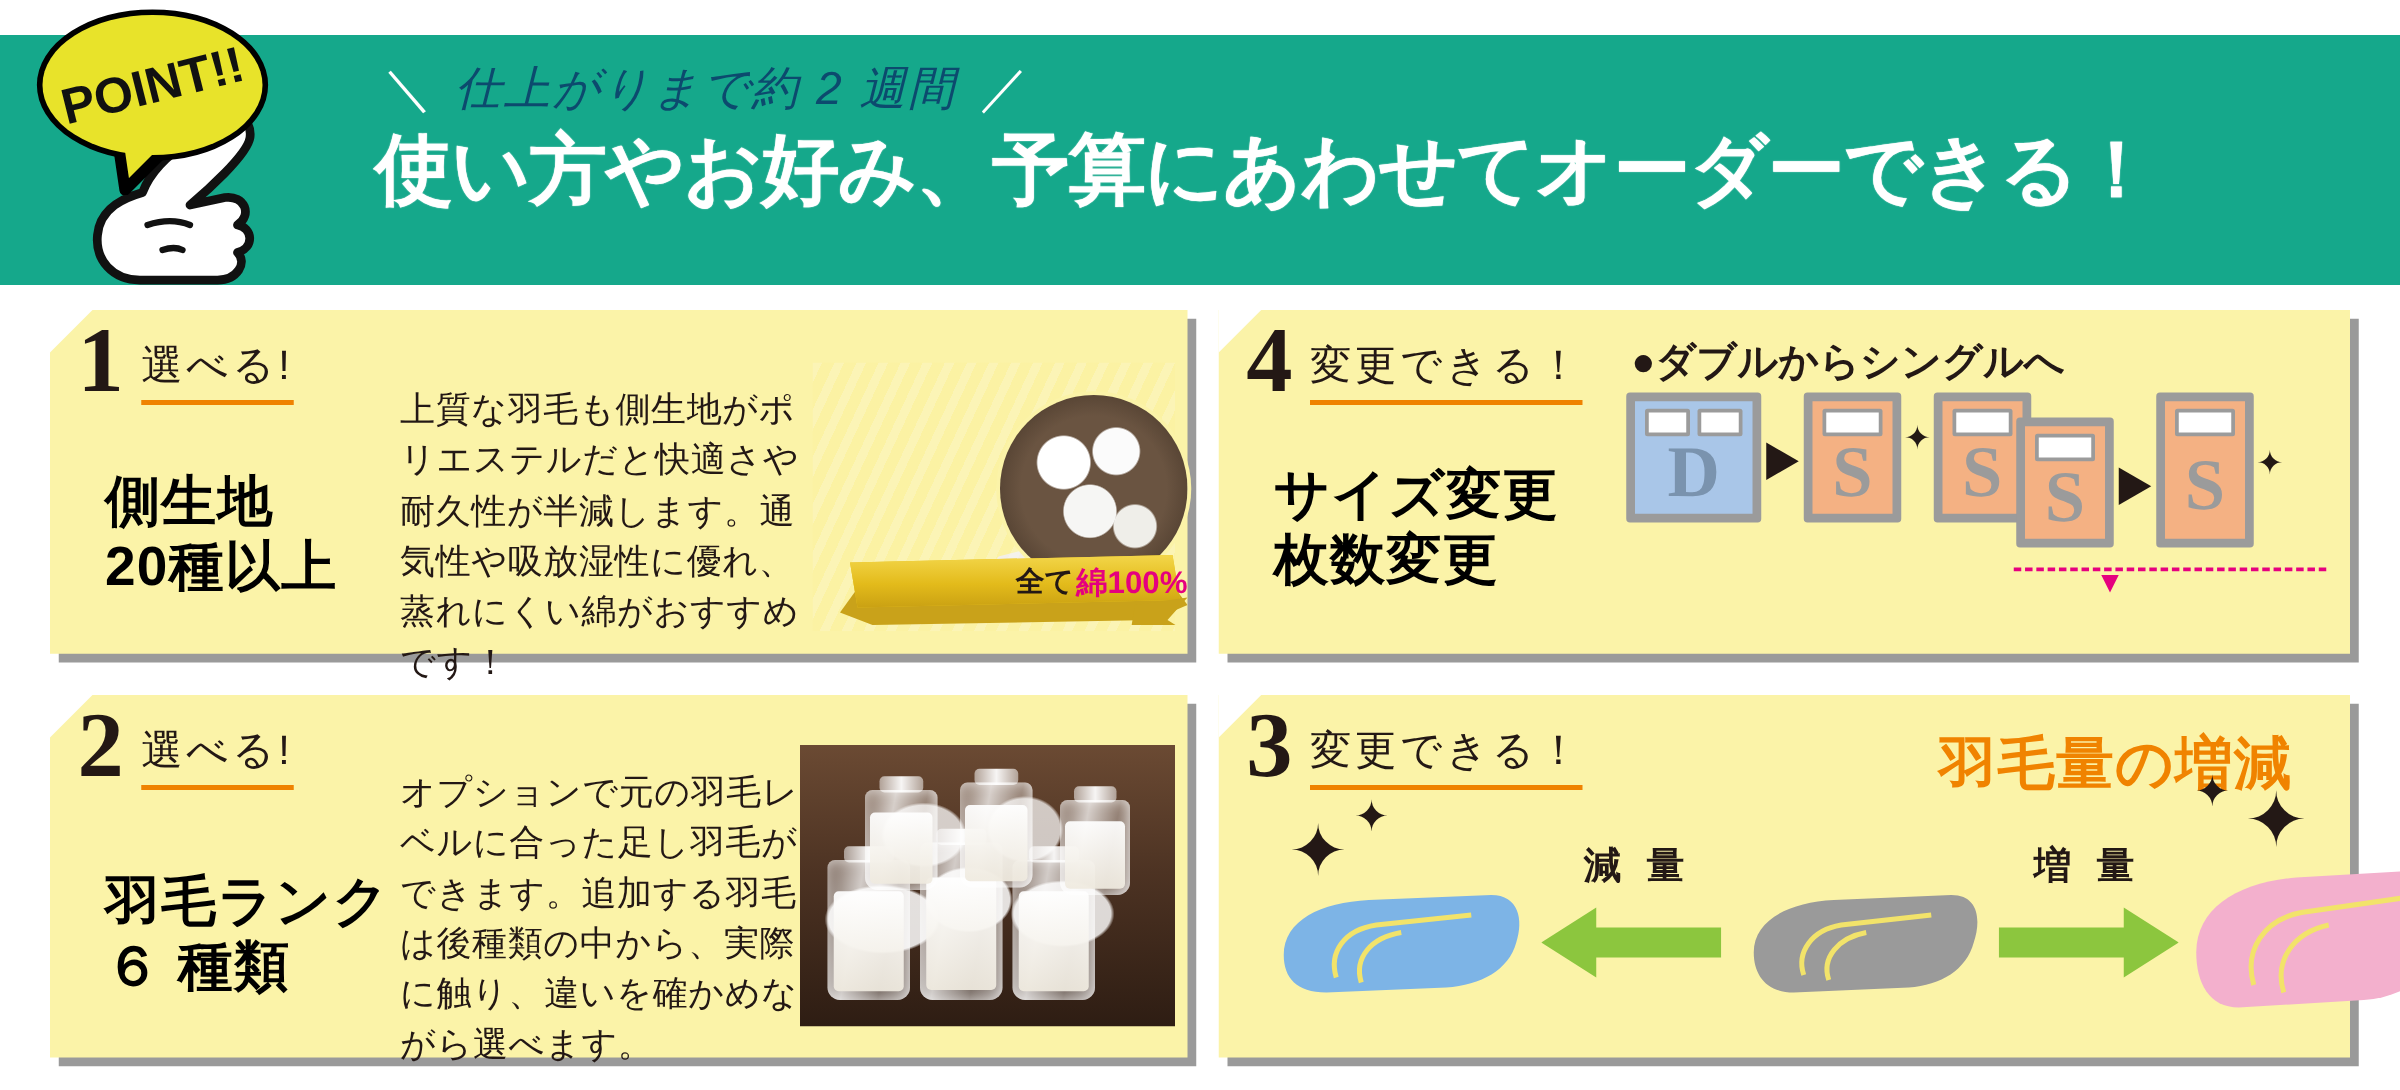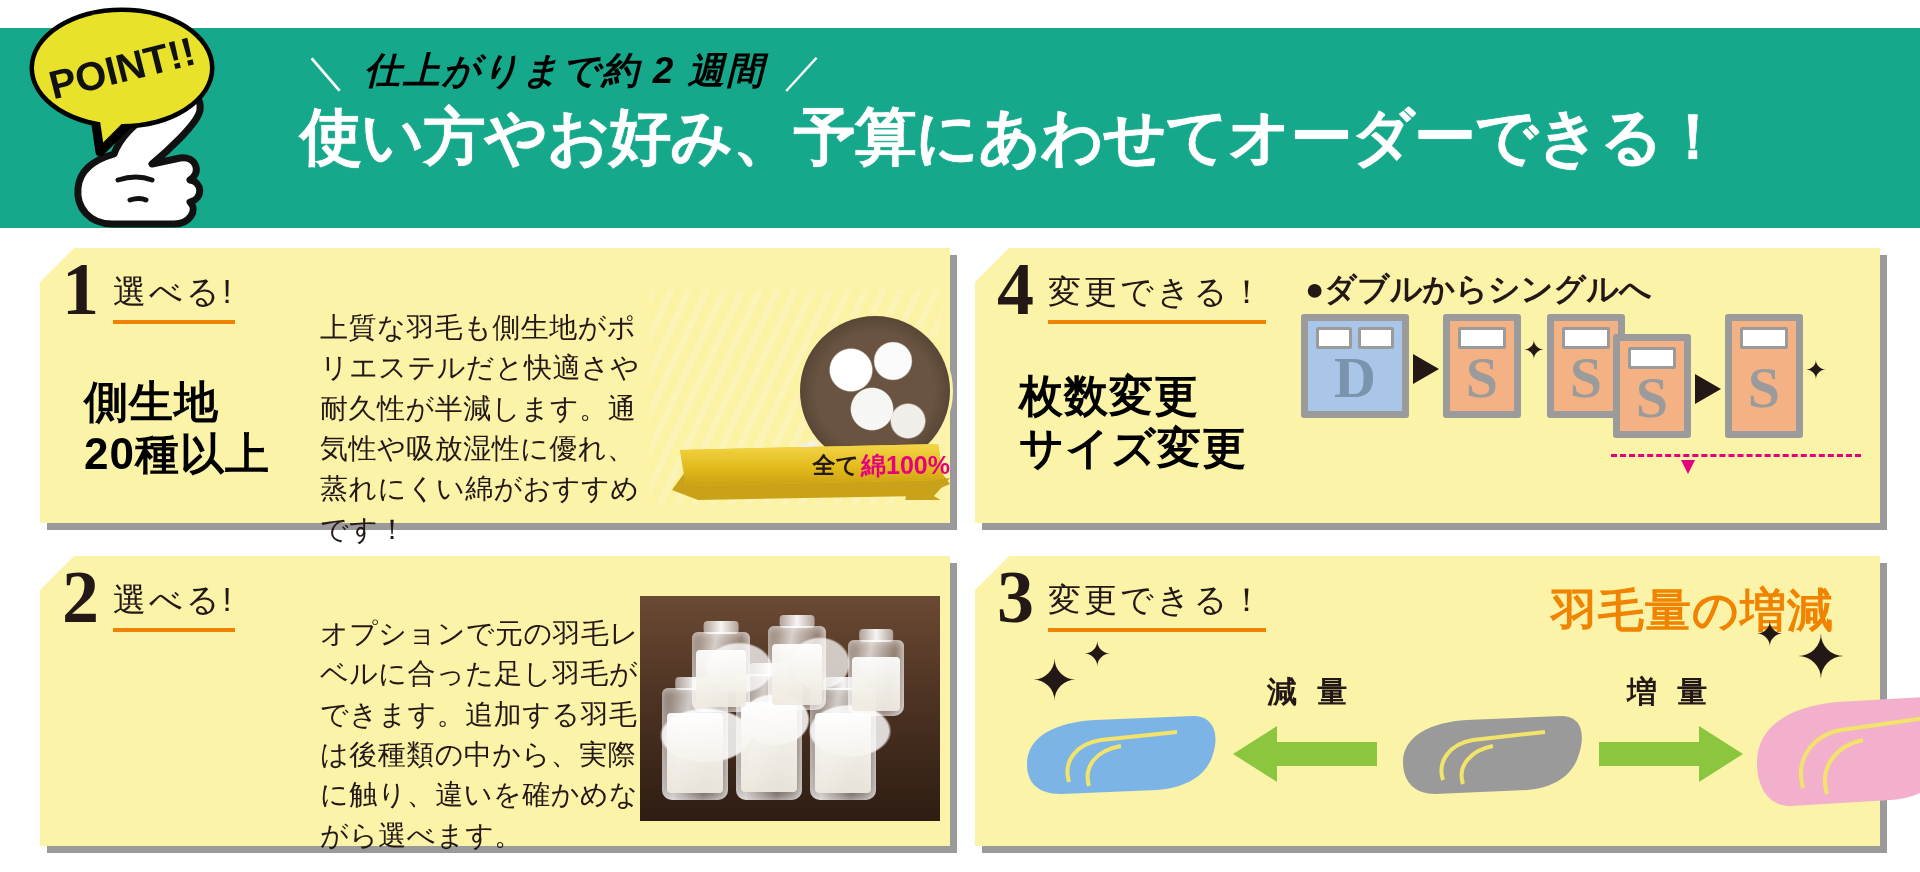--- a/index.html
+++ b/index.html
@@ -21,21 +21,21 @@
   .kicker-row {
     display:flex; align-items:center; gap:18px;
     height:54px; padding-left:6px;
   }
   .slash {
     color:#ffffff; font-size:40px; font-weight:400; line-height:1;
     display:inline-block;
   }
   .slash.left { transform:rotate(0deg); }
   .kicker-text {
-    color:#000000; font-size:37px; font-weight:700; letter-spacing:2px;
+    color:#0c4a6e; font-size:37px; font-weight:400; letter-spacing:2px;
     font-style:italic; white-space:nowrap;
   }
   .headline {
     color:#ffffff; font-size:62px; font-weight:900; letter-spacing:-1px;
     white-space:nowrap; margin-top:6px; line-height:1.08;
     text-shadow:0 0 1px #fff;
   }
 
   
   .point-bubble {
@@ -305,22 +305,22 @@
     <div class="panel p4">
       <div class="p-head">
         <div class="p-num">4</div>
         <div class="p-subwrap">
           <div class="p-sub">変更できる！</div>
           <div class="p-rule"></div>
         </div>
       </div>
 
       <div class="p-title">
+        <div>サイズ変更</div>
         <div>枚数変更</div>
-        <div>サイズ変更</div>
       </div>
 
       <div class="p4-note n1">●ダブルからシングルへ</div>
 
       <div class="bedgrp" style="left:326px; top:66px;">
         <div class="bed blue wide">
           <span class="pillows">
               <i></i>
               <i></i>
             </span>
@@ -365,20 +365,24 @@
 
     <div class="panel p2">
       <div class="p-head">
         <div class="p-num">2</div>
         <div class="p-subwrap">
           <div class="p-sub">選べる!</div>
           <div class="p-rule"></div>
         </div>
       </div>
 
+      <div class="p-title">
+        <div>羽毛ランク</div>
+        <div>６ 種類</div>
+      </div>
 
       <div class="p-body">オプションで元の羽毛レベルに合った足し羽毛ができます。追加する羽毛は後種類の中から、実際に触り、違いを確かめながら選べます。</div>
 
       <div class="photo jars">
         <span class="jar" style="left:22px;  top:92px;  width:66px; height:112px;">
             <i class="fill"></i>
           </span>
         <span class="jar" style="left:96px;  top:78px;  width:66px; height:126px;">
             <i class="fill"></i>
           </span>

